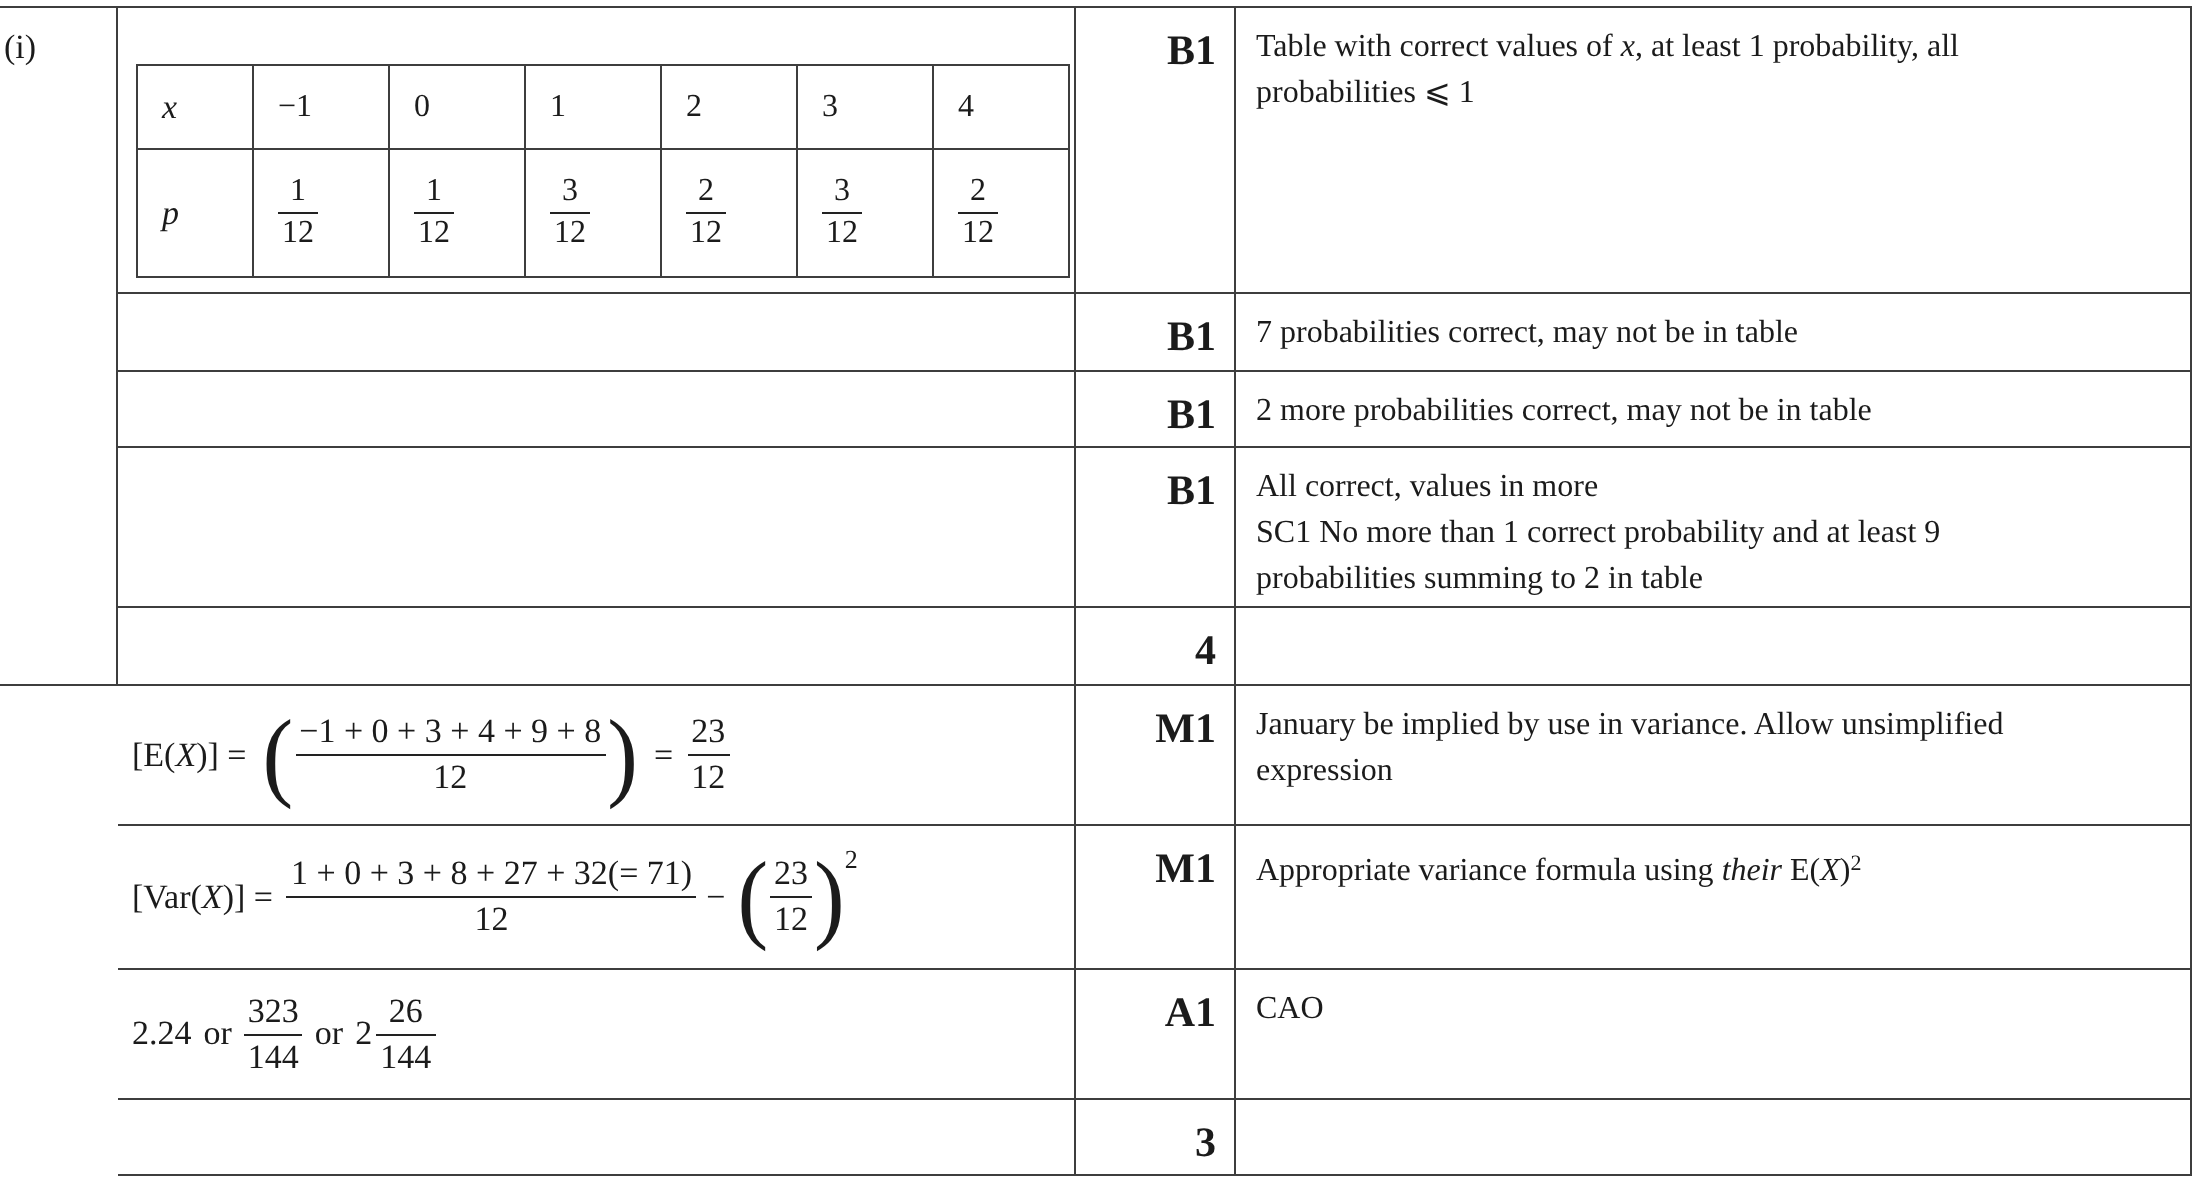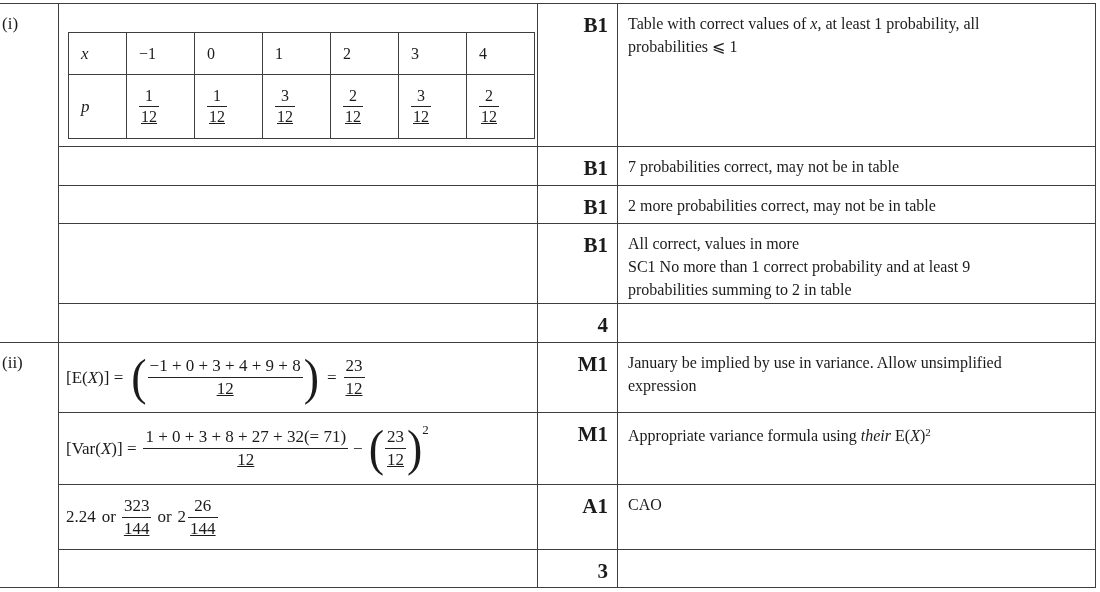--- a/index.html
+++ b/index.html
@@ -72,21 +72,21 @@
   .prob-table .var-lbl { font-style: italic; font-size: 17px; }
   
   .frac {
     display: inline-block;
     text-align: center;
     vertical-align: middle;
     line-height: 1.15;
     font-size: 16px;
   }
   .frac .num { display: block; padding: 0 2px 1px 2px; }
-  .frac .den { display: block; border-top: 1.5px solid #222; padding: 1px 2px 0 2px; text-decoration: underline; }
+  .frac .den { display: block; border-top: 1.5px solid #222; padding: 1px 2px 0 2px; }
   .formula { font-size: 17px; white-space: nowrap; }
   .formula .frac { font-size: 17px; }
   .fpart { margin-right: 7px; }
   .fpart i { font-style: italic; }
   .eq { margin: 0 7px; }
   .minus { margin: 0 5px; }
   .bigparen {
     display: inline-block;
     font-size: 46px;
     line-height: 0;
@@ -160,23 +160,20 @@
     <div class="cell guid-cell" style="grid-area:4/4/5/5">
       <div>All correct, values in more</div>
       <div>SC1 No more than 1 correct probability and at least 9</div>
       <div>probabilities summing to 2 in table</div>
     </div>
 
     <div class="cell ans-cell" style="grid-area:5/2/6/3"></div>
     <div class="cell mark-cell" style="grid-area:5/3/6/4">4</div>
     <div class="cell guid-cell" style="grid-area:5/4/6/5"></div>
 
-    <div class="cell part-cell" style="grid-area:6/1/10/2">
-      <span>(ii)</span>
-    </div>
 
     <div class="cell ans-cell" style="grid-area:6/2/7/3">
       <div class="ans-formula formula">
         <span class="fpart"><span>[E(</span><i>X</i><span>)] =</span></span>
         <span class="bigparen">(</span>
         <span class="frac">
             <span class="num">−1 + 0 + 3 + 4 + 9 + 8</span>
             <span class="den">12</span>
           </span>
         <span class="bigparen">)</span>

